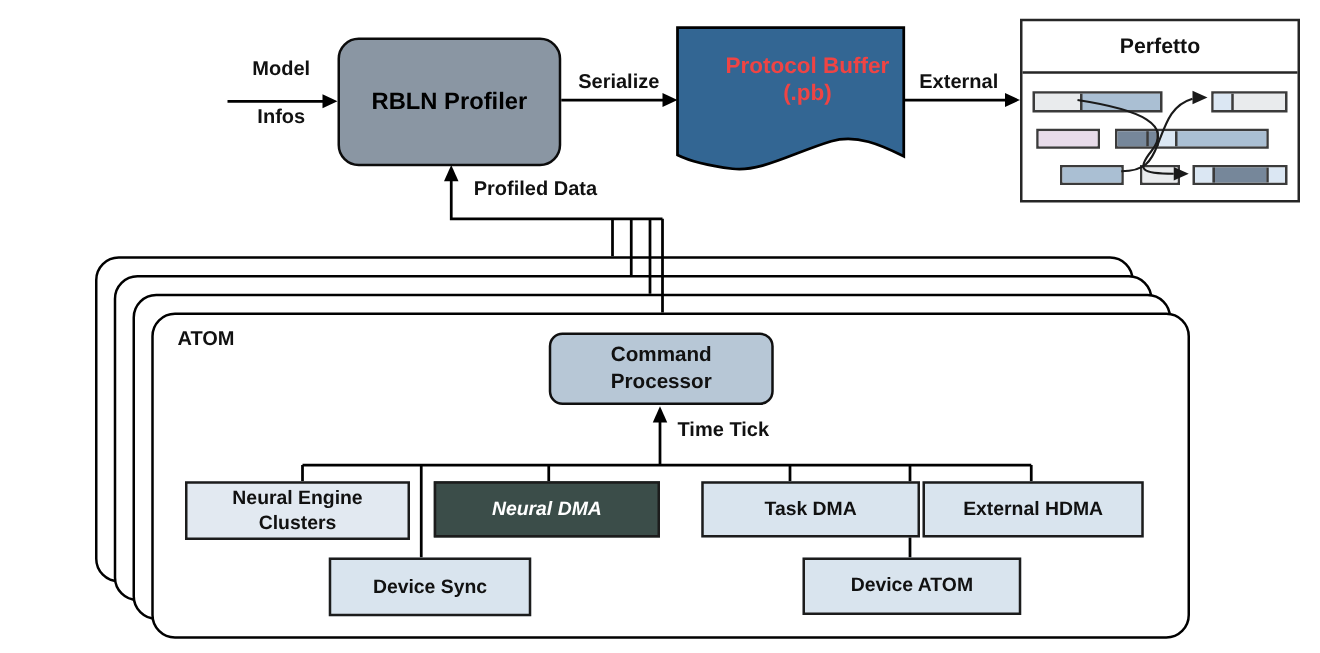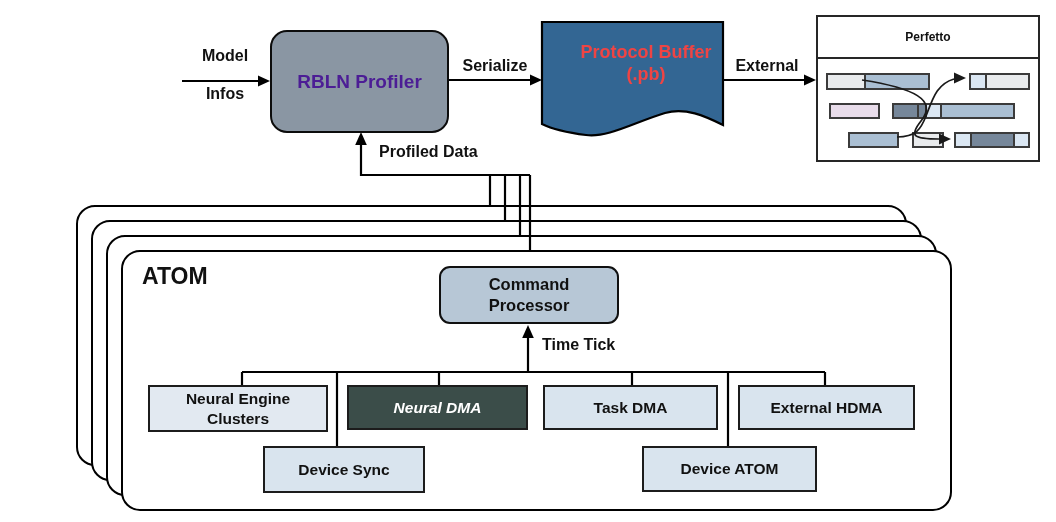--- a/index.html
+++ b/index.html
@@ -14,37 +14,37 @@
 
   
   .node{
     position:absolute;box-sizing:border-box;display:flex;flex-direction:column;
     align-items:center;justify-content:center;text-align:center;line-height:1.25;
   }
   .rounded{border:2px solid #0c0c0c;border-radius:15px;}
 
   .runtime{left:15px;top:36px;width:167px;height:92px;background:var(--box_light);font-size:18px;z-index:3;}
   .profiler{left:270px;top:30px;width:179px;height:103px;background:var(--profiler_grey);
-            color:#4c1d95;font-size:19px;border-radius:17px;z-index:3;}
+            color:#000000;font-size:19px;border-radius:17px;z-index:3;}
   .protobuf-text{left:555px;top:34px;width:182px;height:58px;color:#ef4444;font-size:18px;z-index:3;}
 
   .edge-label{position:absolute;font-size:16px;text-align:center;z-index:3;white-space:nowrap;}
 
   
   .perfetto{left:816px;top:15px;width:224px;height:147px;background:#fff;
             border:2.5px solid #262626;z-index:3;}
   .perfetto-header{position:absolute;left:0;top:0;width:100%;height:42px;border-bottom:2px solid #262626;
-            display:flex;align-items:center;justify-content:center;font-size:12px;box-sizing:border-box;}
+            display:flex;align-items:center;justify-content:center;font-size:17px;box-sizing:border-box;}
   .bar{position:absolute;display:flex;border:2px solid #3b3b3b;box-sizing:border-box;}
   .seg{height:100%;box-sizing:border-box;}
   .seg + .seg{border-left:2px solid #3b3b3b;}
 
   
   .card{position:absolute;width:827px;height:257px;background:#fff;border:2px solid #000;border-radius:19px;z-index:1;}
-  .atom-label{position:absolute;left:142px;top:263px;font-size:23px;z-index:3;}
+  .atom-label{position:absolute;left:142px;top:263px;font-size:16px;z-index:3;}
 
   .cp{left:439px;top:266px;width:180px;height:58px;background:var(--command_processor);
       border:2.5px solid #101010;border-radius:11px;font-size:16.5px;z-index:3;}
 
   .comp{border:2px solid #1c1c1c;font-size:15.5px;z-index:3;background:var(--box_blue);padding:2px 6px;}
   .comp.light{background:var(--box_light);}
   .comp.dark{background:var(--neural_dma_dark);color:#fff;}
 </style>
 </head>
 <body>
@@ -150,21 +150,21 @@
   </div>
 
   <div class="edge-label" style="left:542px;top:336px;width:100px;text-align:left;">Time Tick</div>
 
   <div class="node comp light" style="left:148px;top:385px;width:180px;height:47px;">
     <span>Neural Engine Clusters</span>
   </div>
   <div class="node comp dark" style="left:347px;top:385px;width:181px;height:45px;font-style:italic;">
     <span>Neural DMA</span>
   </div>
-  <div class="node comp" style="left:543px;top:385px;width:175px;height:45px;">
+  <div class="node comp" style="left:561px;top:385px;width:175px;height:45px;">
     <span>Task DMA</span>
   </div>
   <div class="node comp" style="left:738px;top:385px;width:177px;height:45px;">
     <span>External HDMA</span>
   </div>
   <div class="node comp" style="left:263px;top:446px;width:162px;height:47px;">
     <span>Device Sync</span>
   </div>
   <div class="node comp" style="left:642px;top:446px;width:175px;height:46px;">
     <span>Device ATOM</span>

